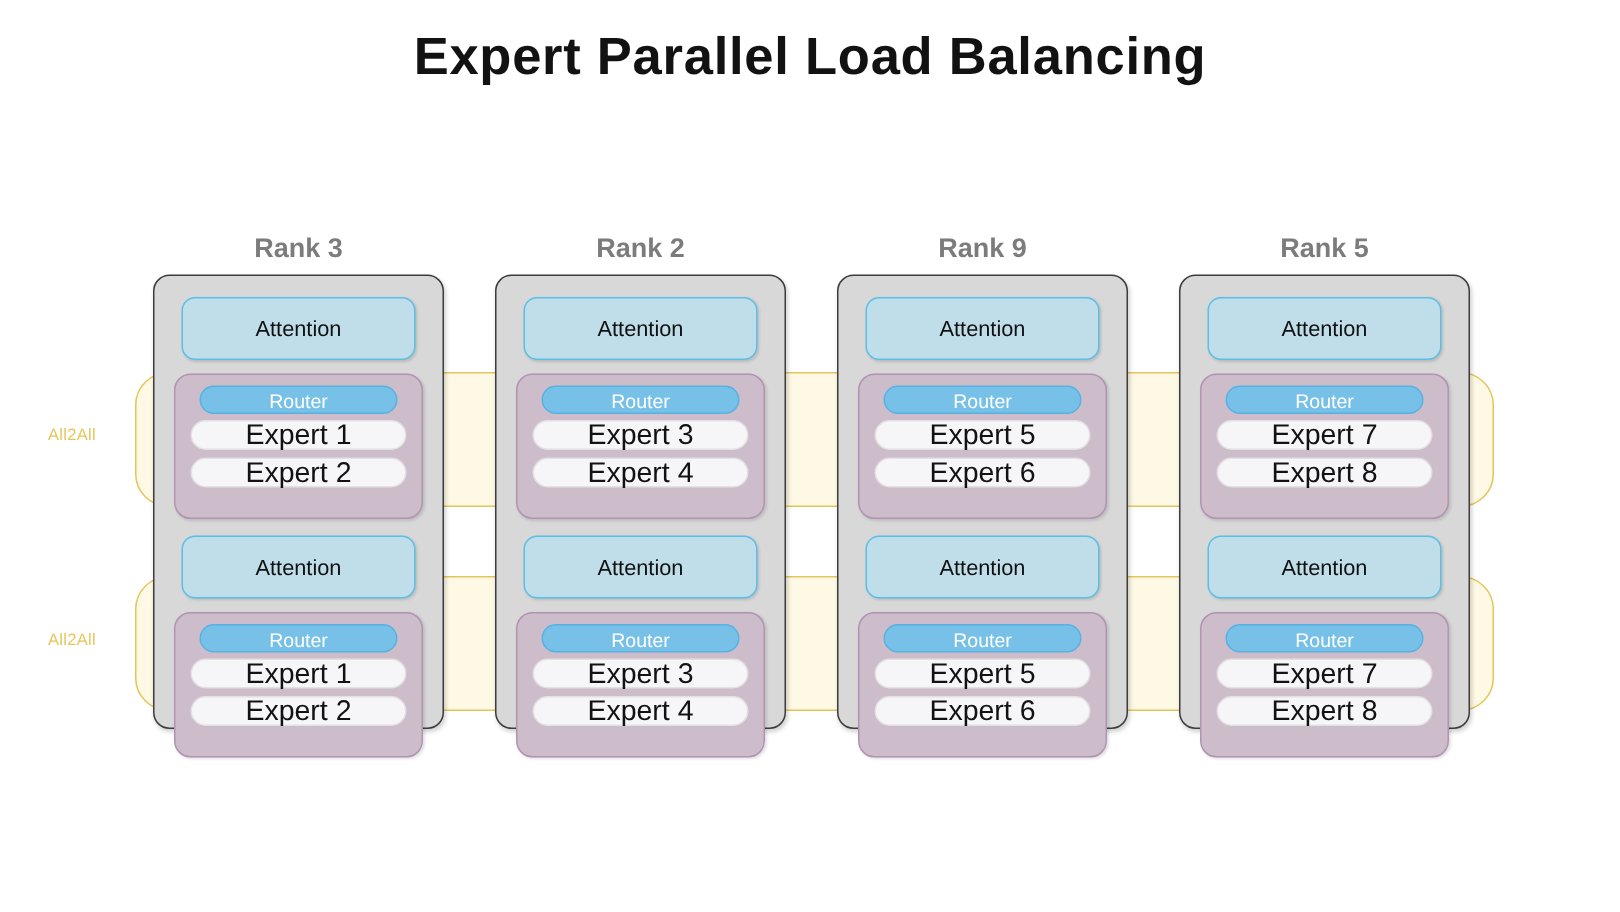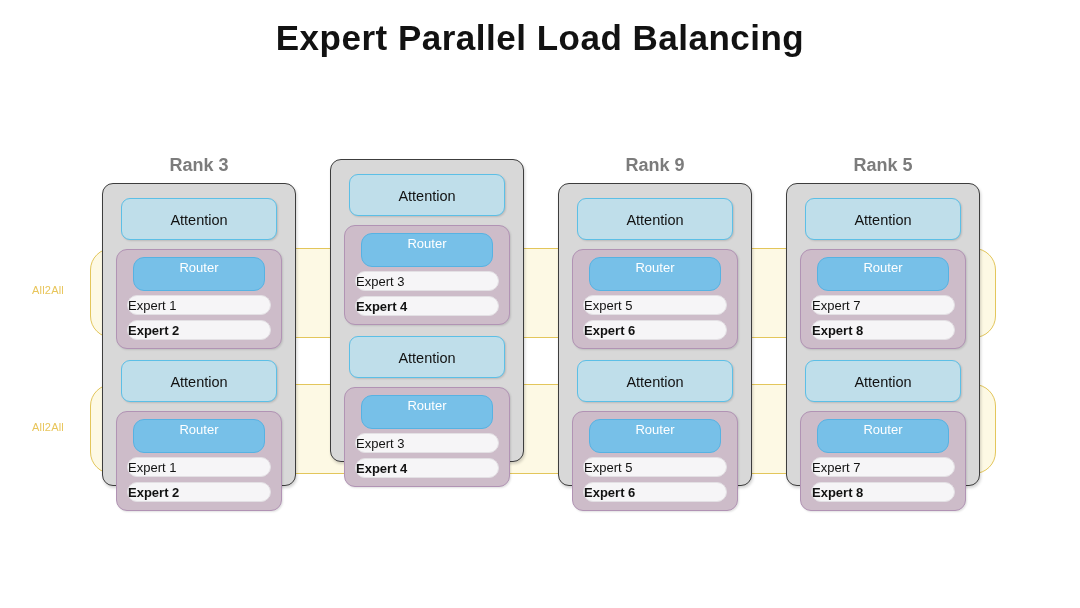--- a/index.html
+++ b/index.html
@@ -107,44 +107,45 @@
     margin: 9px 4px 0 4px;
     background: #cdbcc9;
     border: 1.4px solid #b193b4;
     border-radius: 11px;
     box-sizing: border-box;
     padding: 7px 8px 8px 8px;
     box-shadow: 1px 1px 2px rgba(0,0,0,0.12);
   }
 
   .router {
-    height: 34px;
+    height: 19px;
     line-height: 19px;
     text-align: center;
     font-size: 13px;
     color: #ffffff;
     background: #77c0e8;
     border: 1.3px solid #57b2e2;
     border-radius: 11px;
     box-sizing: border-box;
     margin: 0 8px 4px 8px;
   }
 
   .expert {
     height: 20px;
     line-height: 20px;
-    font-size: 13px;
+    text-align: center;
+    font-size: 19px;
     color: #121212;
     background: #f6f5f7;
     border: 1px solid #e3e0e4;
     border-radius: 11px;
     box-sizing: border-box;
     margin: 0 2px 5px 2px;
   }
-  .expert:last-child { margin-bottom: 0; font-weight: bold; }
+  .expert:last-child { margin-bottom: 12px; }
 
   .attention.second { margin-top: 11px; }
 </style>
 </head>
 <body>
 
 <div id="stage">
 
   <div class="title">Expert Parallel Load Balancing</div>
 
@@ -166,20 +167,21 @@
       <div class="attention second">Attention</div>
       <div class="moe">
         <div class="router">Router</div>
         <div class="expert">Expert 1</div>
         <div class="expert">Expert 2</div>
       </div>
     </div>
   </div>
 
   <div class="rank-col" style="left:330px;">
+    <div class="rank-title">Rank 2</div>
     <div class="rank-box">
       <div class="attention">Attention</div>
       <div class="moe">
         <div class="router">Router</div>
         <div class="expert">Expert 3</div>
         <div class="expert">Expert 4</div>
       </div>
       <div class="attention second">Attention</div>
       <div class="moe">
         <div class="router">Router</div>

